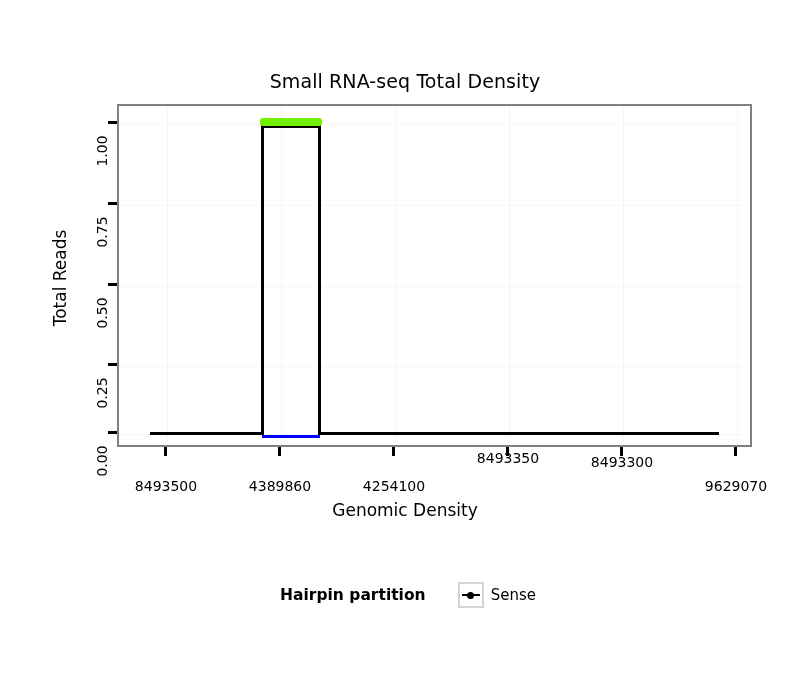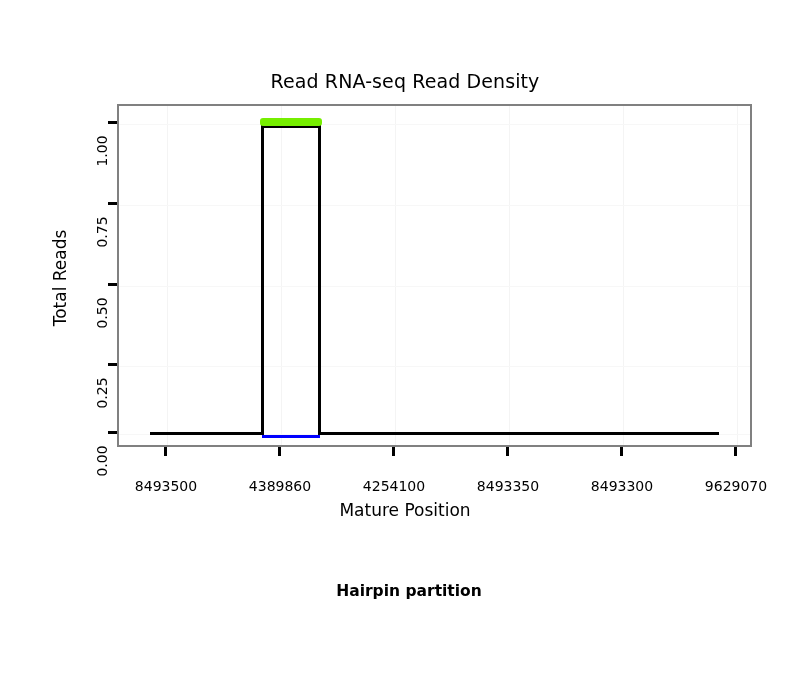--- a/index.html
+++ b/index.html
@@ -189,21 +189,21 @@
     font-size: 15px;
     white-space: nowrap;
     margin-right: 12px;
   }
 </style>
 </head>
 <body>
 
 <div id="figure">
 
-  <div id="chart-title">Read RNA-seq Read Density</div>
+  <div id="chart-title">Small RNA-seq Total Density</div>
 
   <div id="plot-panel">
     <div id="grid-layer">
 
       <div class="grid-v" style="left:48px;"></div>
       <div class="grid-v" style="left:162px;"></div>
       <div class="grid-v" style="left:276px;"></div>
       <div class="grid-v" style="left:390px;"></div>
       <div class="grid-v" style="left:504px;"></div>
       <div class="grid-v" style="left:618px;"></div>
@@ -232,39 +232,46 @@
   <div class="tick-x" style="left:164px; top:447px;"></div>
   <div class="tick-x" style="left:278px; top:447px;"></div>
   <div class="tick-x" style="left:392px; top:447px;"></div>
   <div class="tick-x" style="left:506px; top:447px;"></div>
   <div class="tick-x" style="left:620px; top:447px;"></div>
   <div class="tick-x" style="left:734px; top:447px;"></div>
 
   <div class="xticklabel" style="left:166px; top:478px;">8493500</div>
   <div class="xticklabel" style="left:280px; top:478px;">4389860</div>
   <div class="xticklabel" style="left:394px; top:478px;">4254100</div>
-  <div class="xticklabel" style="left:508px; top:478px;">8493350</div>
-  <div class="xticklabel" style="left:622px; top:478px;">8493300</div>
+  <div class="xticklabel" style="left:508px; top:450px;">8493350</div>
+  <div class="xticklabel" style="left:622px; top:454px;">8493300</div>
   <div class="xticklabel" style="left:736px; top:478px;">9629070</div>
 
   <div class="tick-y" style="left:108px; top:121px;"></div>
   <div class="tick-y" style="left:108px; top:202px;"></div>
   <div class="tick-y" style="left:108px; top:283px;"></div>
   <div class="tick-y" style="left:108px; top:363px;"></div>
   <div class="tick-y" style="left:108px; top:431px;"></div>
 
   <div class="yticklabel" style="left:46px; top:123px; width:56px;">1.00</div>
   <div class="yticklabel" style="left:46px; top:204px; width:56px;">0.75</div>
   <div class="yticklabel" style="left:46px; top:285px; width:56px;">0.50</div>
   <div class="yticklabel" style="left:46px; top:365px; width:56px;">0.25</div>
   <div class="yticklabel" style="left:46px; top:433px; width:56px;">0.00</div>
 
-  <div id="xlabel">Mature Position</div>
+  <div id="xlabel">Genomic Density</div>
   <div id="ylabel">Total Reads</div>
 
   <div id="legend">
     <div id="legend-title">Hairpin partition</div>
 
+    <div class="legend-entry">
+      <div class="legend-key">
+        <div class="key-line" style="background:#000000;"></div>
+        <div class="key-dot" style="background:#000000;"></div>
+      </div>
+      <div class="legend-label">Sense</div>
+    </div>
 
 
   </div>
 
 </div>
 
 </body></html>

